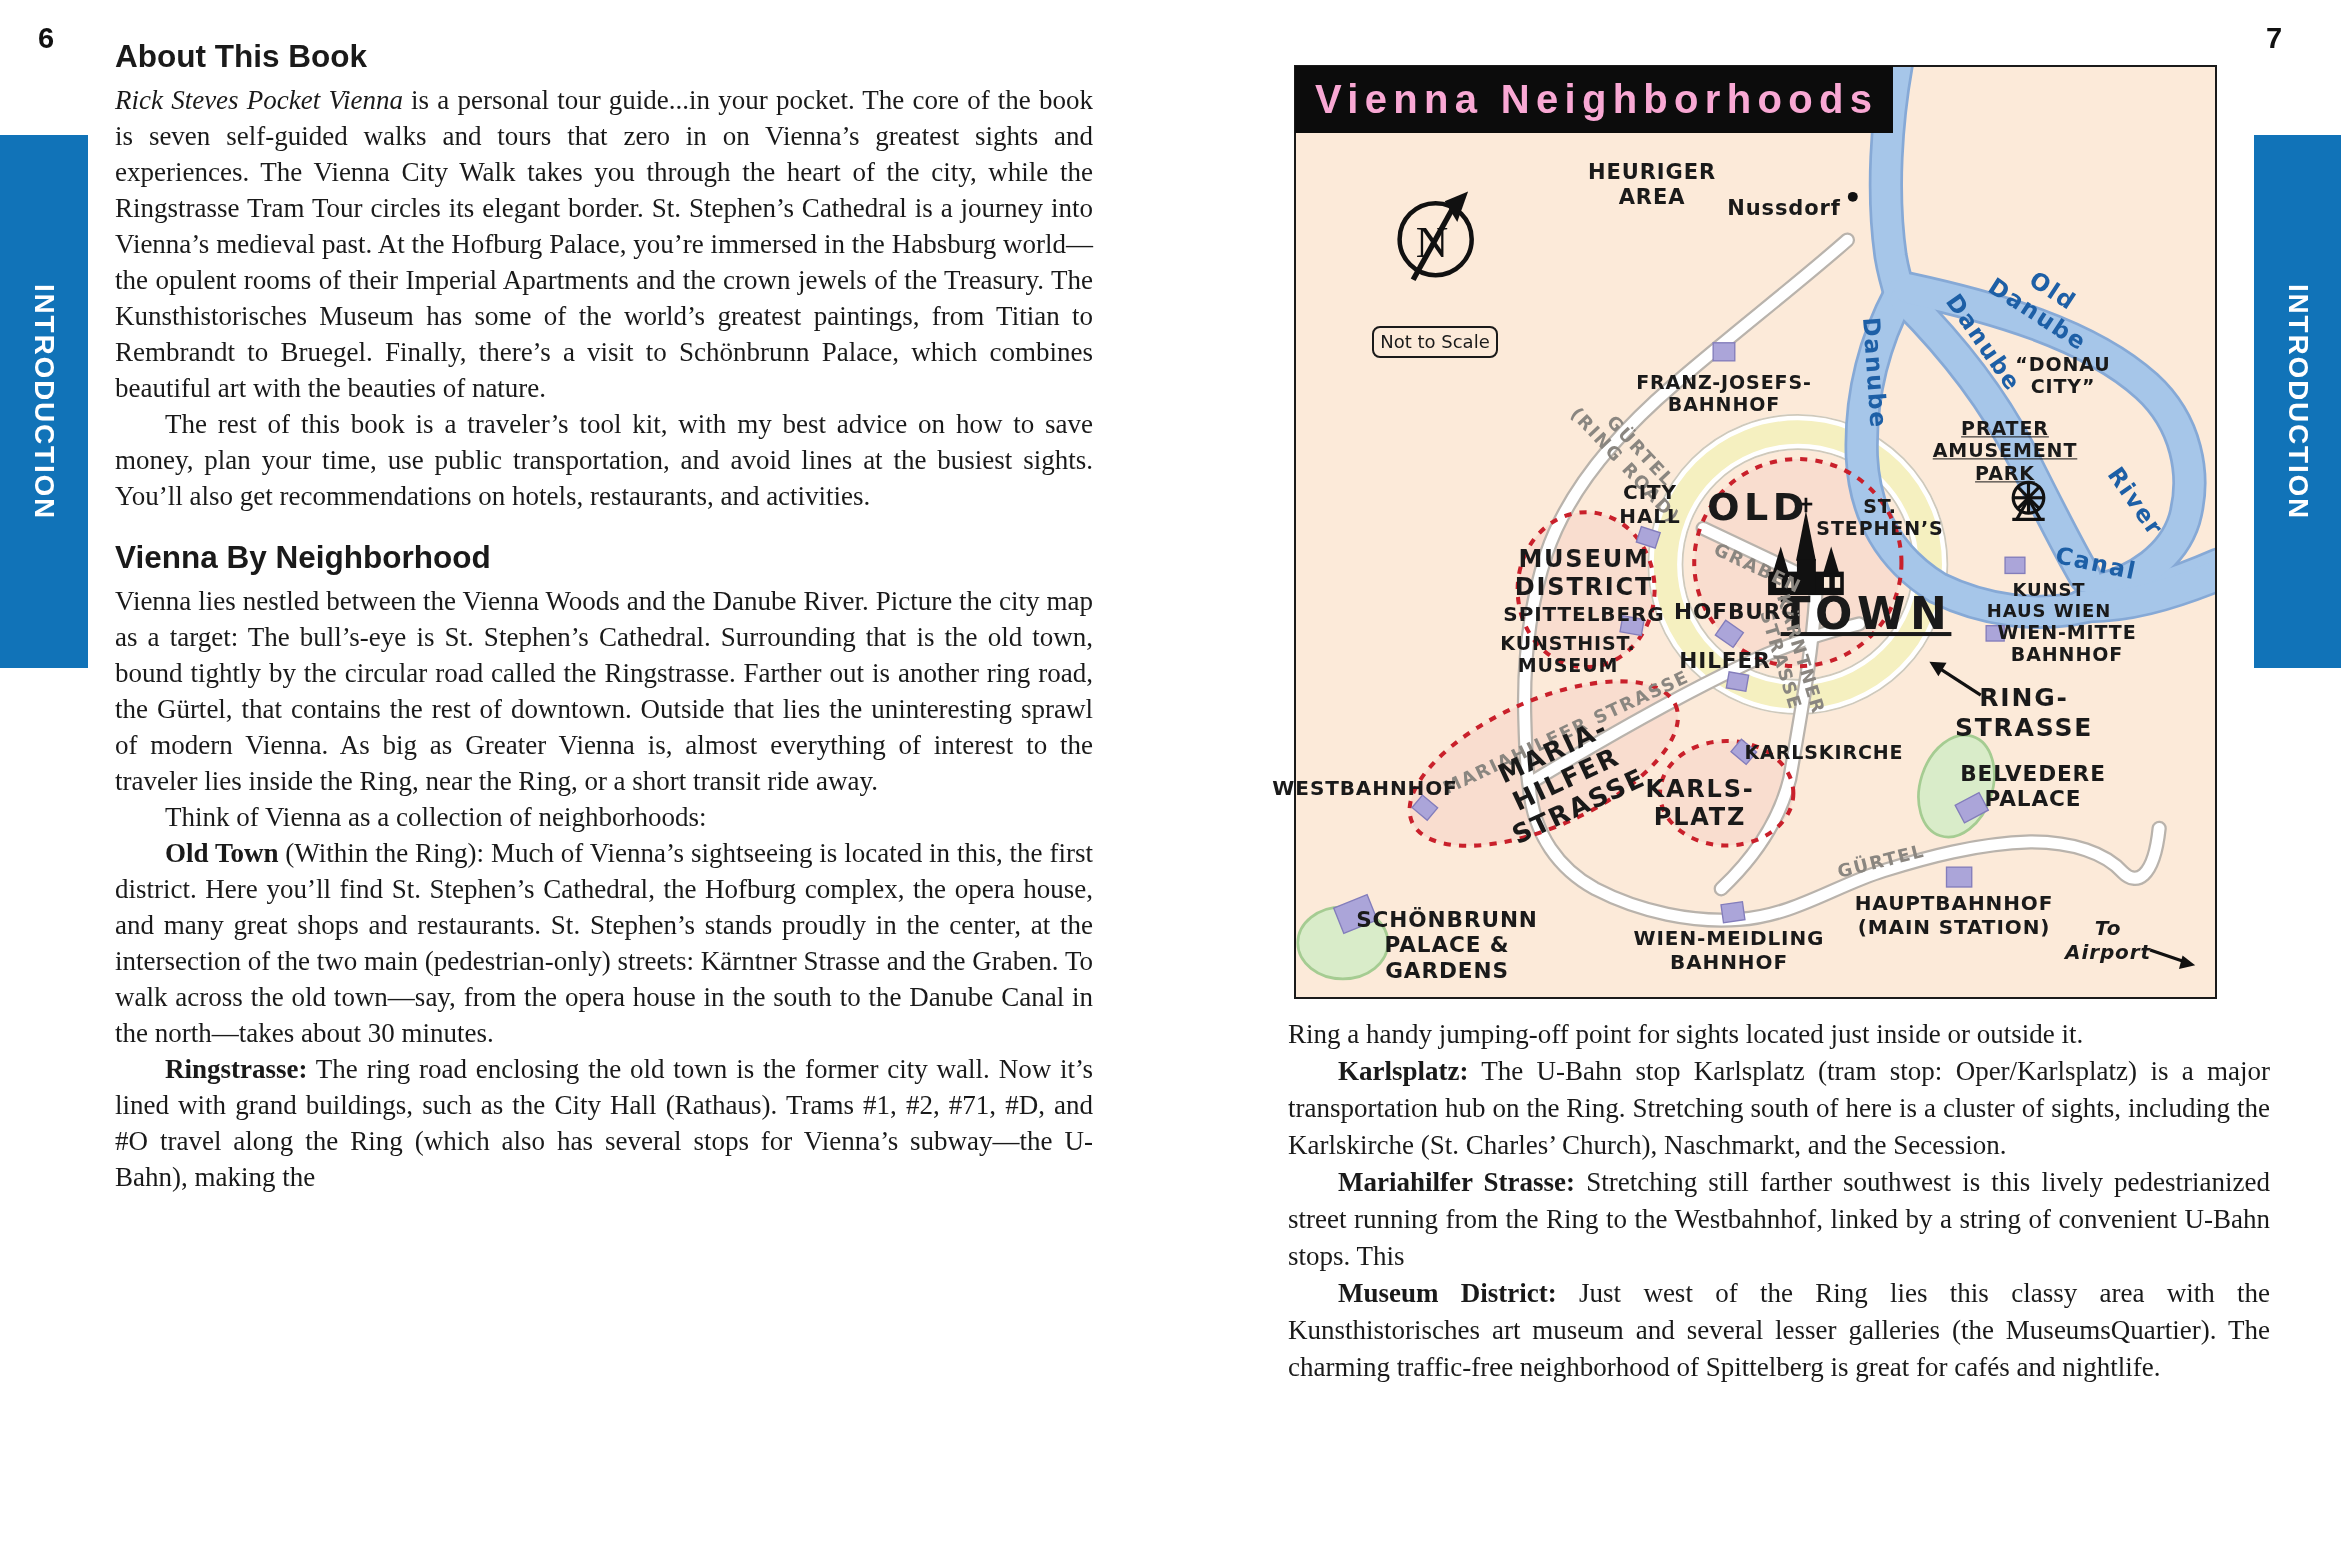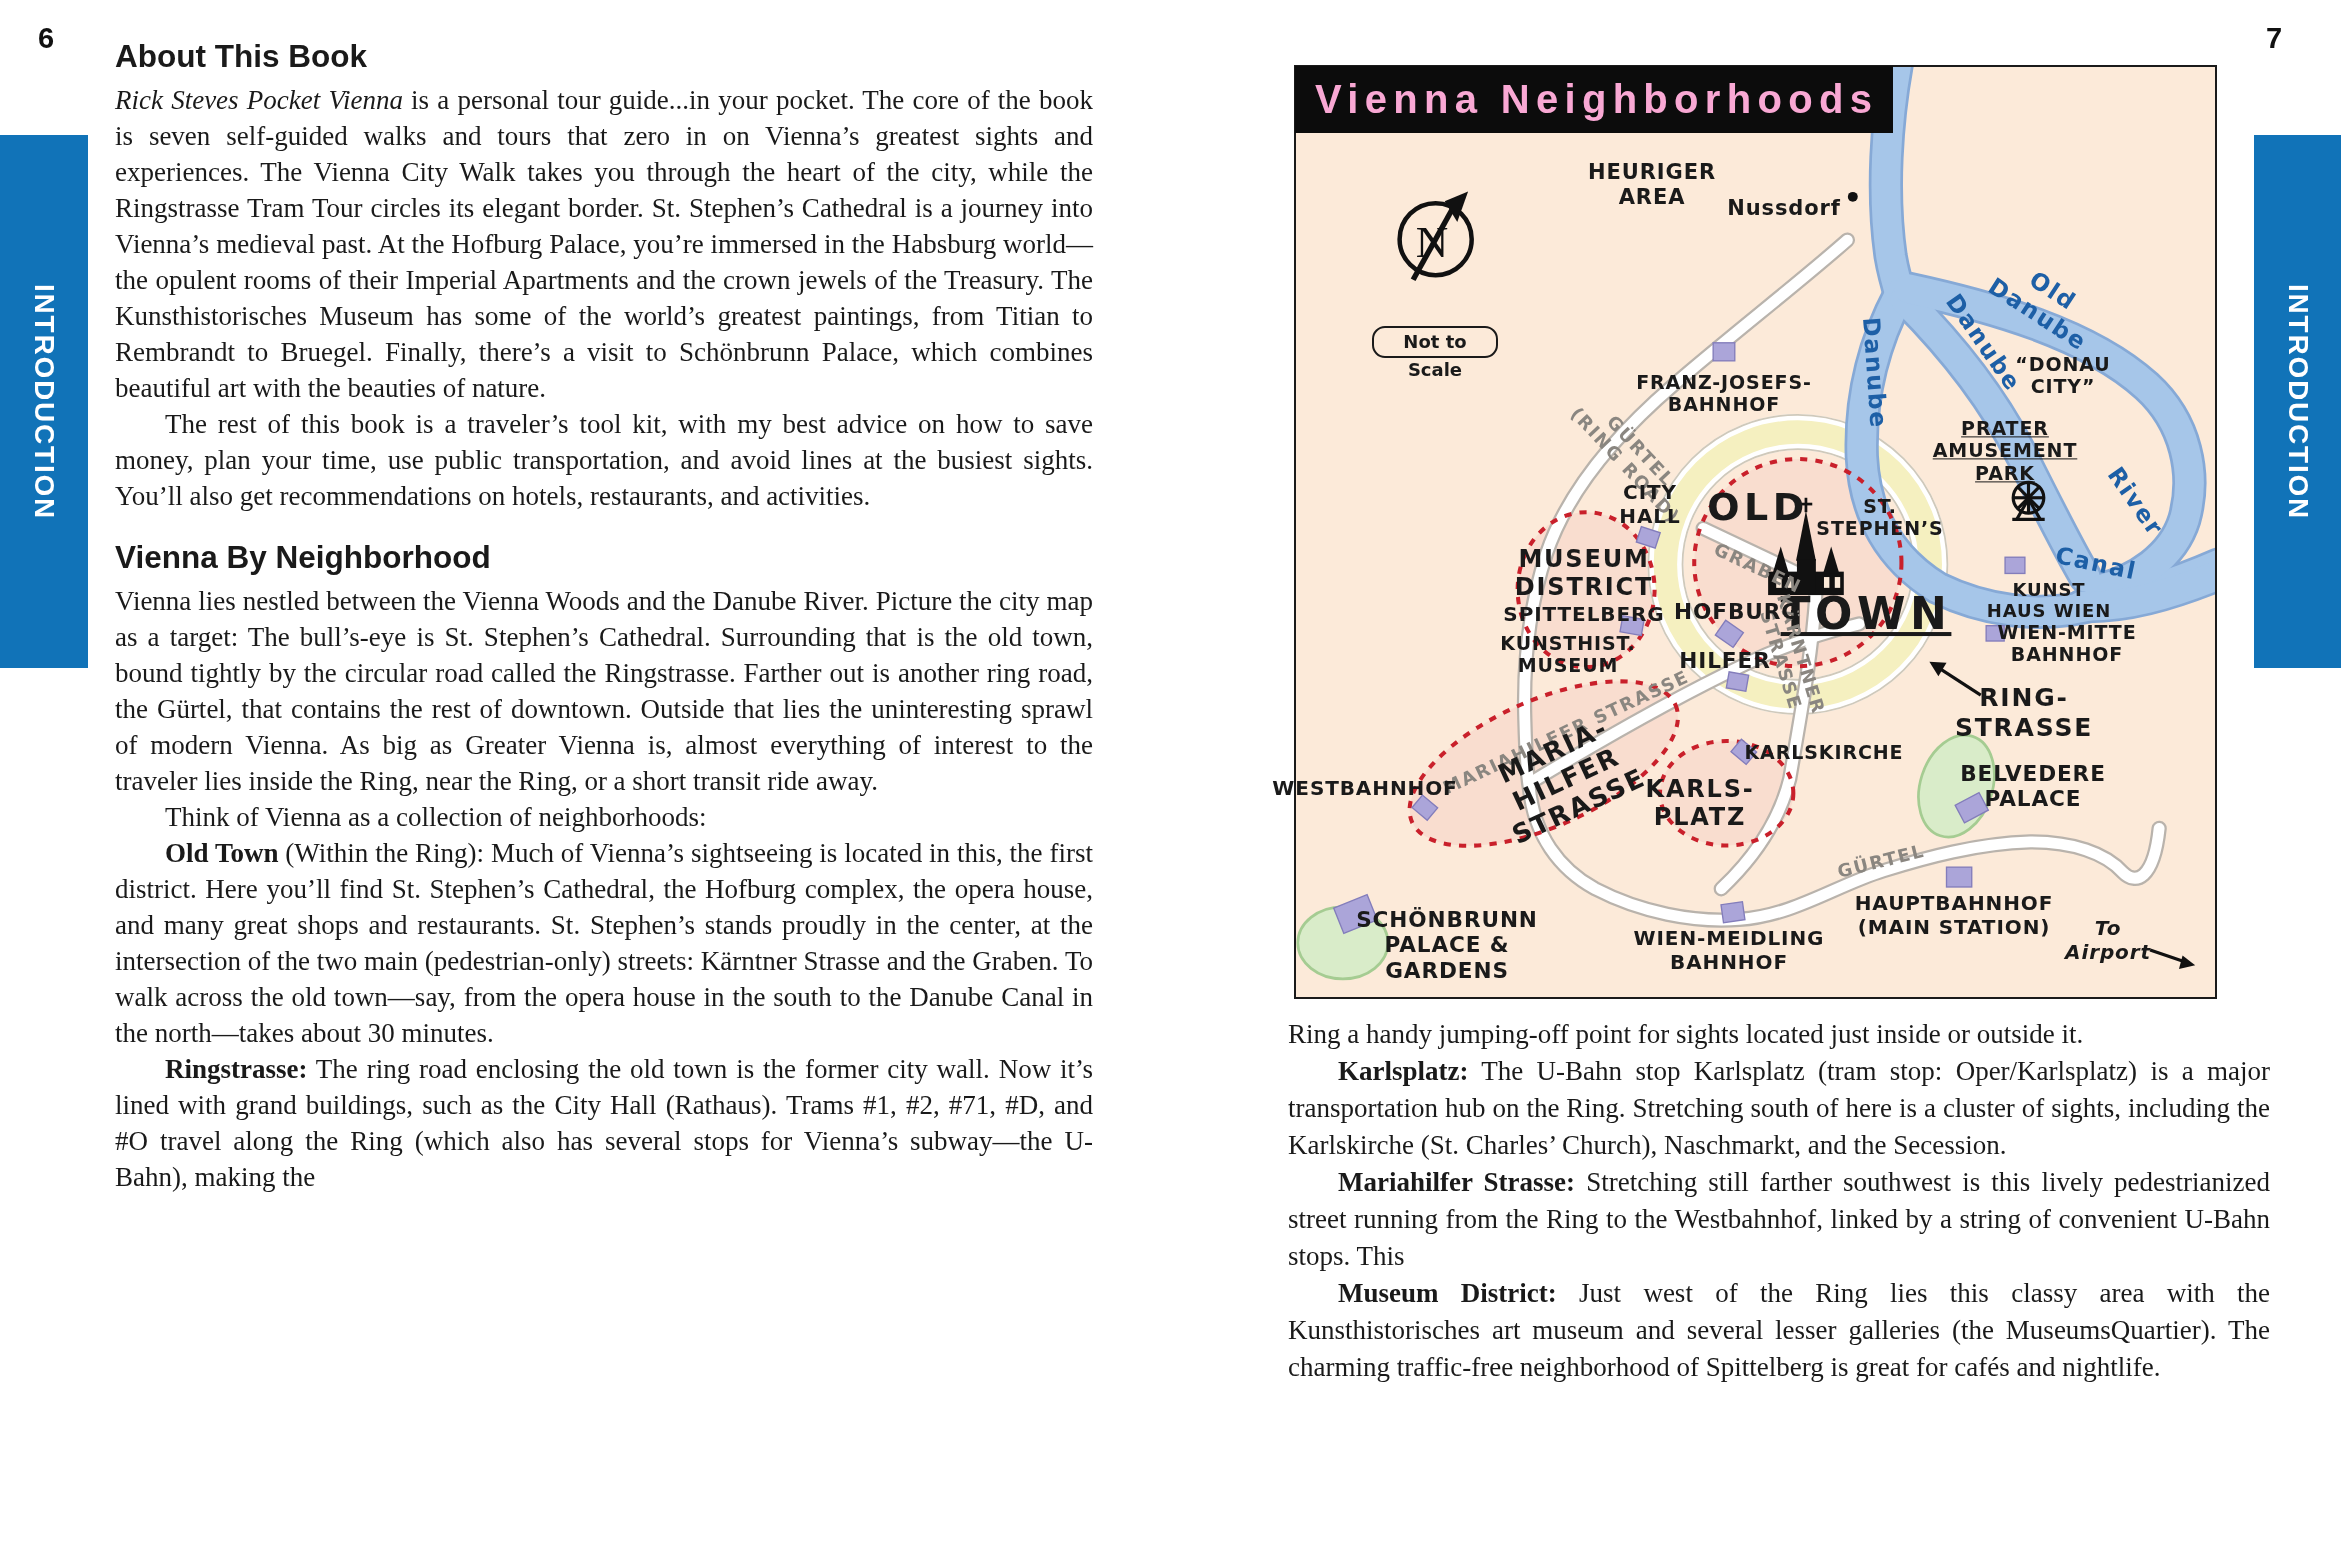--- a/index.html
+++ b/index.html
@@ -23,22 +23,22 @@
   .ital{font-style:italic;}
   
   .map{position:absolute;left:1294px;top:65px;width:919px;height:930px;
        background:#fcead9;border:2.7px solid #1a1a1a;box-sizing:content-box;}
   .map svg{position:absolute;left:0;top:0;}
   .maptitle{position:absolute;left:-0.9px;top:-0.9px;width:598px;height:67px;background:#0c0c0c;
             color:#f9a8d4;font-family:"Liberation Sans",sans-serif;font-weight:bold;
             font-size:40px;line-height:67px;padding-left:20px;letter-spacing:6.3px;
             box-sizing:border-box;white-space:nowrap;}
   .scalebox{position:absolute;left:76px;top:259px;width:126px;height:32px;
-            border:2.7px solid #1a1a1a;border-radius:13px;box-sizing:border-box;
-            font-family:"DejaVu Sans",sans-serif;font-weight:bold;font-size:18px;
+            border:2.7px solid #1a1a1a;border-radius:8px;box-sizing:border-box;
+            font-family:"DejaVu Sans",sans-serif;font-weight:normal;font-size:18px;
             text-align:center;line-height:28px;}
   .ml{position:absolute;transform:translate(-50%,-50%);text-align:center;
       font-family:"DejaVu Sans",sans-serif;font-weight:bold;color:#1a1a1a;
       line-height:1.18;white-space:pre-line;letter-spacing:0.9px;}
   .ml.gray{color:#8a8680;letter-spacing:1.8px;}
   .ml.blue{color:#1d5fa6;letter-spacing:1.8px;}
   .ml.big{letter-spacing:4.5px;}
 </style>
 </head>
 <body>

